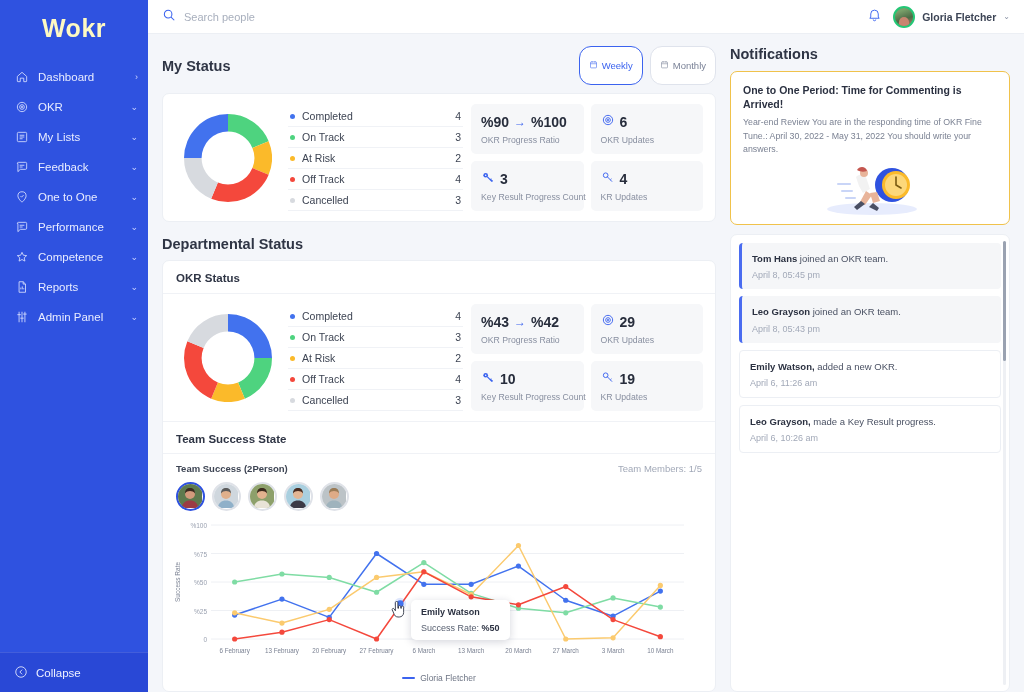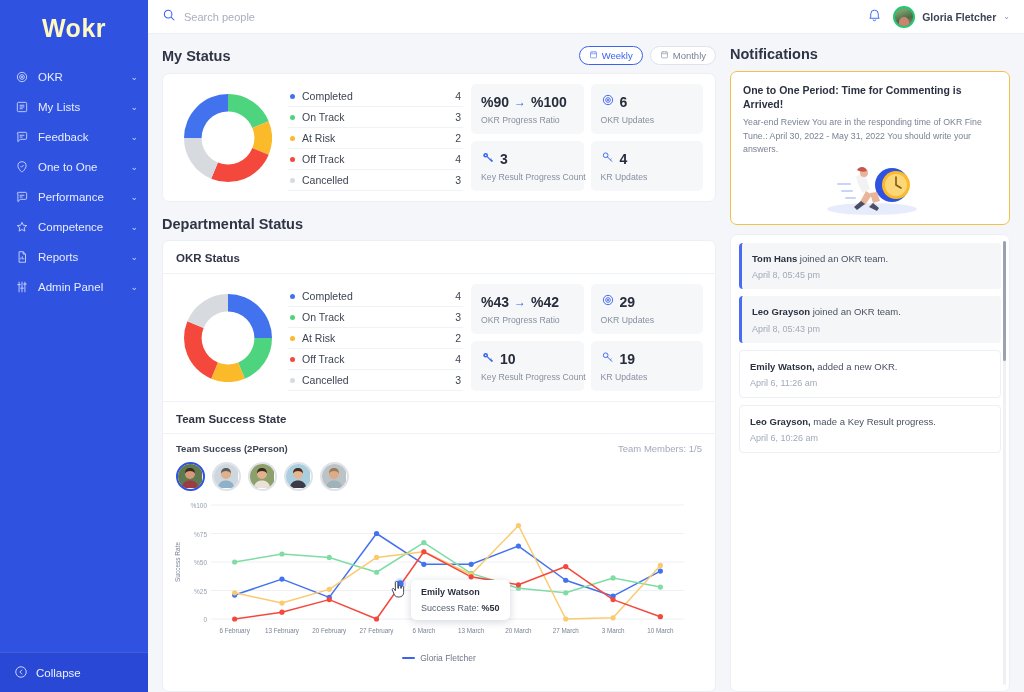--- a/index.html
+++ b/index.html
@@ -69,21 +69,21 @@
   
   .content { flex: 1; display: flex; gap: 14px; padding: 12px 14px 0 14px; overflow: hidden; }
   .col-left { flex: 1; min-width: 0; display: flex; flex-direction: column; }
   .col-right { width: 280px; flex: 0 0 280px; display: flex; flex-direction: column; }
 
   .sec-head { display: flex; align-items: center; justify-content: space-between; margin-bottom: 8px; }
   .sec-title { font-size: 14.5px; font-weight: bold; color: #2f3545; }
   .toggles { display: flex; gap: 7px; }
   .toggle {
     display: flex; align-items: center; gap: 4px; border-radius: 12px;
-    padding: 3px 9px; font-size: 9.5px; cursor: pointer; background: #fff;
+    padding: 13px 9px; font-size: 9.5px; cursor: pointer; background: #fff;
     border: 1px solid #dfe3ec; color: #6c7policy;
   }
   .toggle { color: #7a8297; }
   .toggle.active { border-color: #3b63ef; color: #3b63ef; }
   .toggle svg { width: 9px; height: 9px; stroke: currentColor; fill: none; stroke-width: 1.5; }
 
   .card { background: #fff; border-radius: 7px; border: 1px solid #eceff4; }
 
   .status-body { display: flex; padding: 10px 12px; gap: 8px; }
   .donut-box { width: 105px; flex: 0 0 105px; display: flex; align-items: center; justify-content: center; }
@@ -156,20 +156,29 @@
   .cursor-ico { position: absolute; pointer-events: none; }
 </style>
 </head>
 <body>
 
 <div class="app">
 
   <aside class="sidebar">
     <div class="brand">Wokr</div>
     <nav class="nav" id="nav">
+        <div class="nav-item">
+          <span class="ico">
+            <svg viewBox="0 0 24 24">
+              <path d="M4 11l8-7 8 7v8a1 1 0 01-1 1h-4v-6h-6v6H5a1 1 0 01-1-1z"></path>
+            </svg>
+          </span>
+          <span class="lbl">Dashboard</span>
+          <span class="chev">›</span>
+        </div>
         <div class="nav-item">
           <span class="ico">
             <svg viewBox="0 0 24 24">
               <circle cx="12" cy="12" r="8"></circle>
               <circle cx="12" cy="12" r="4"></circle>
               <circle cx="12" cy="12" r="1.2"></circle>
             </svg>
           </span>
           <span class="lbl">OKR</span>
           <span class="chev">⌄</span>

